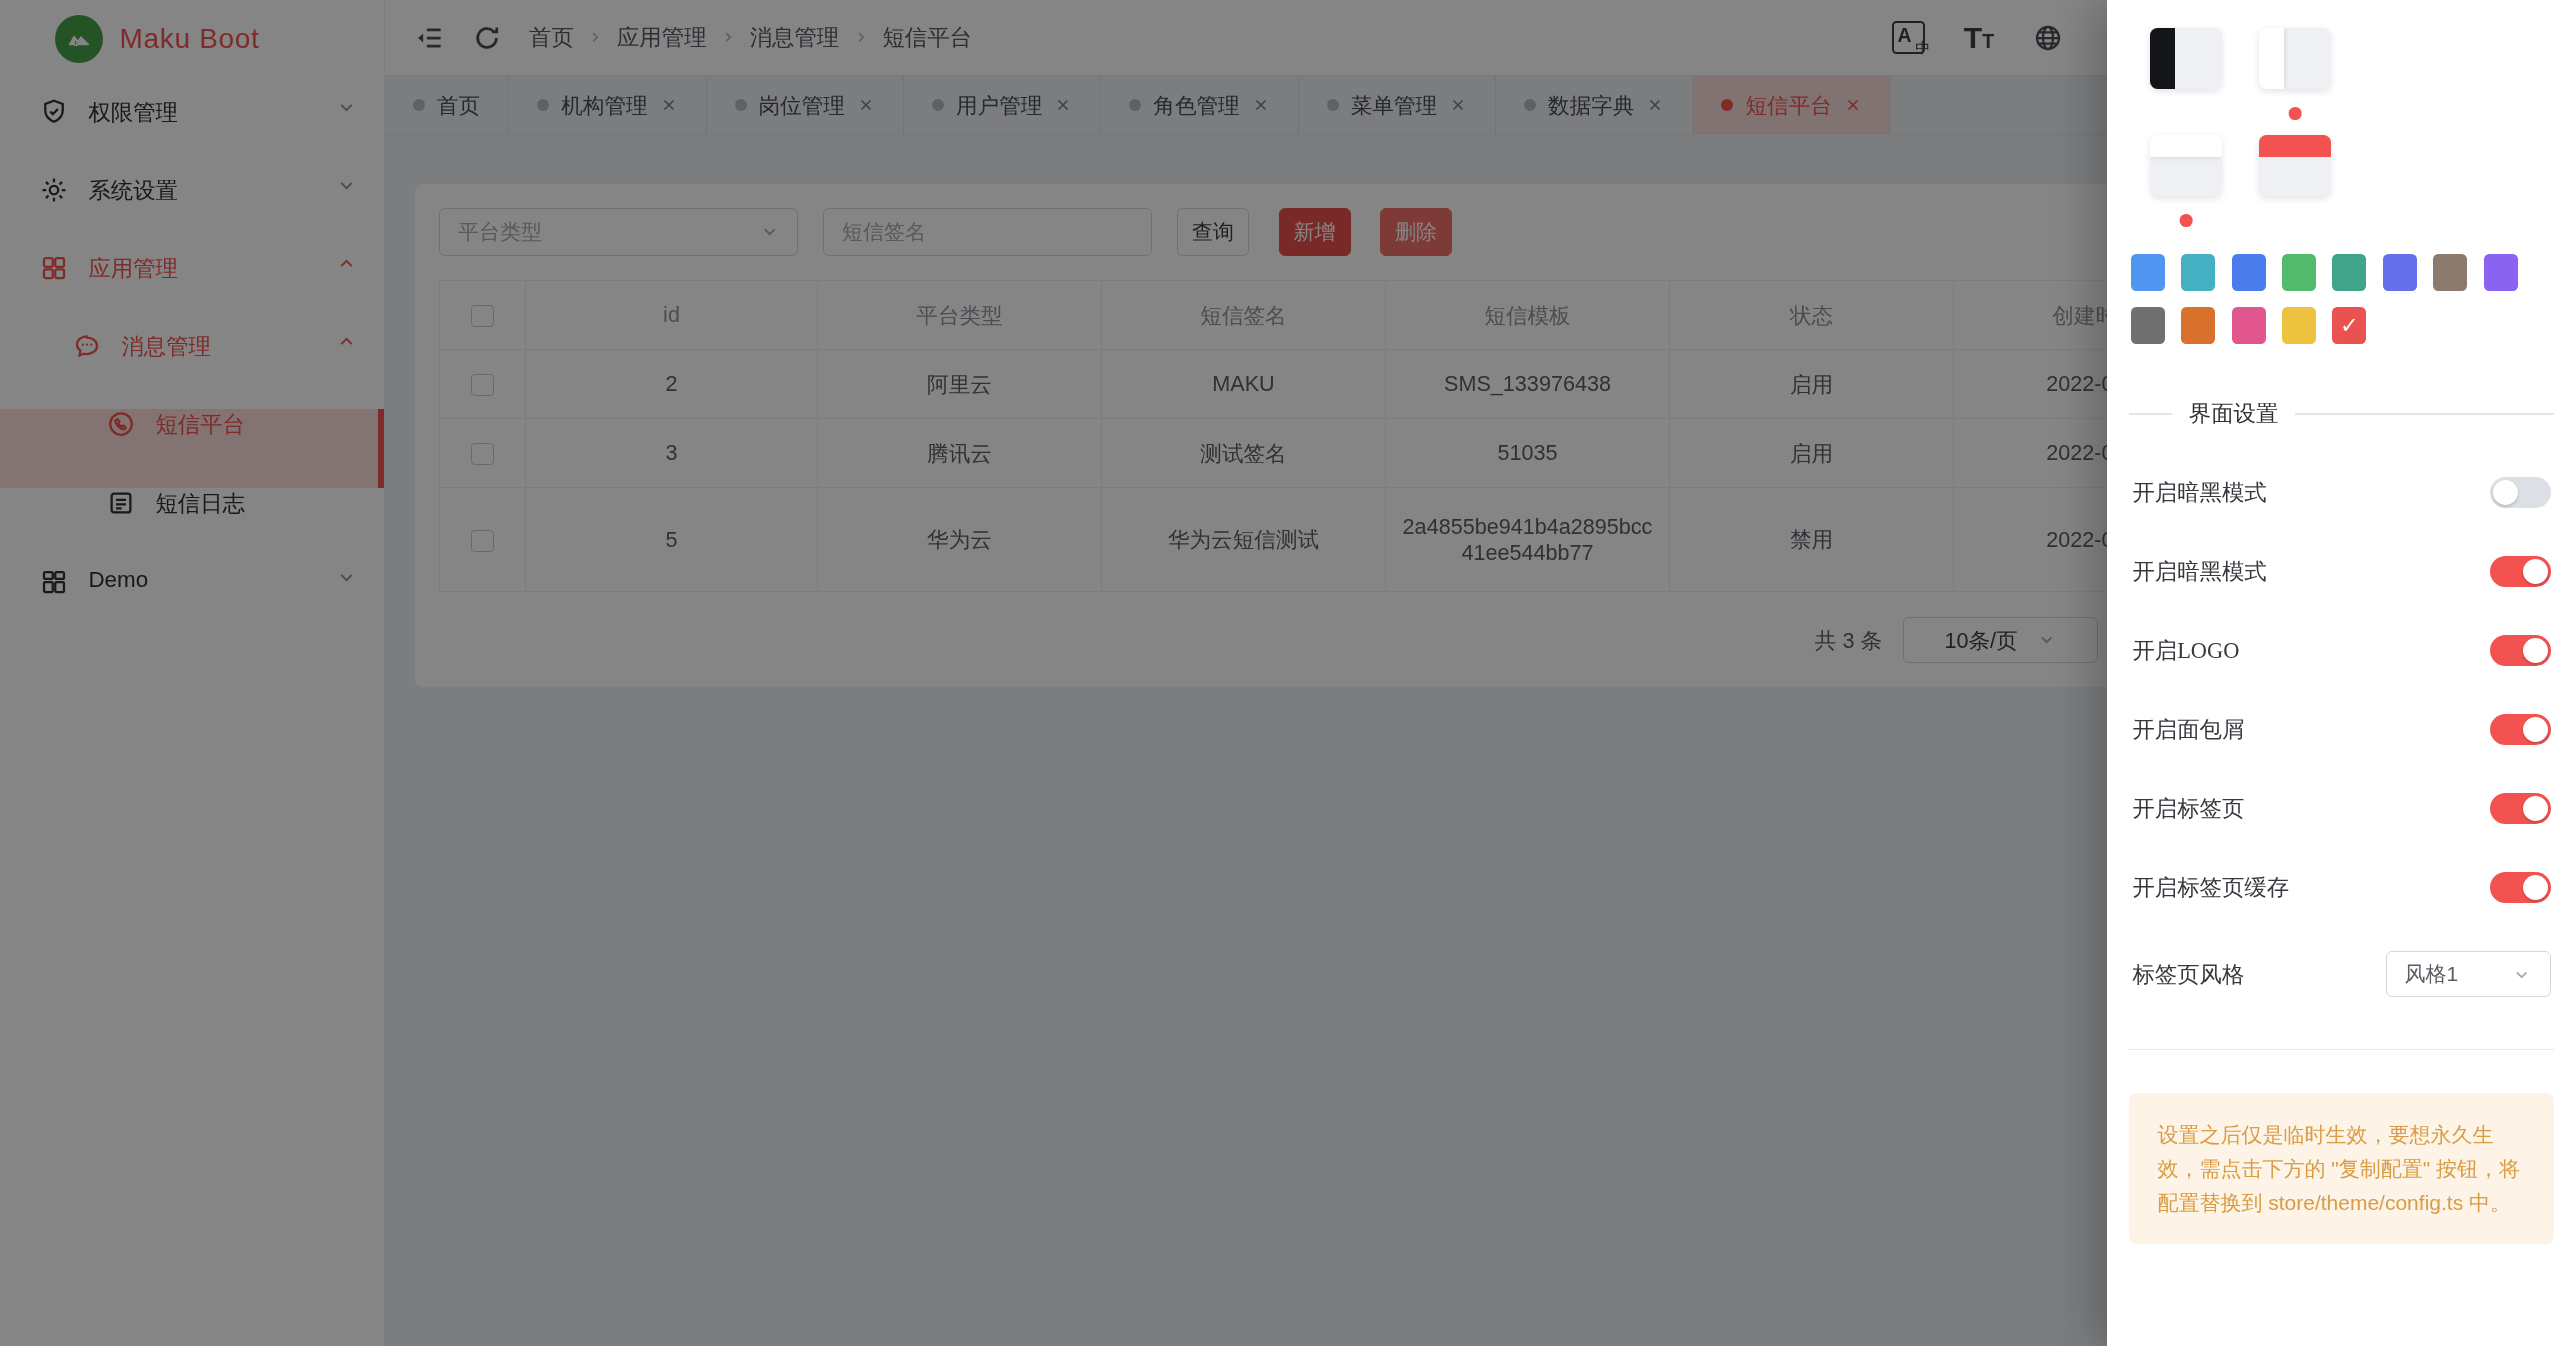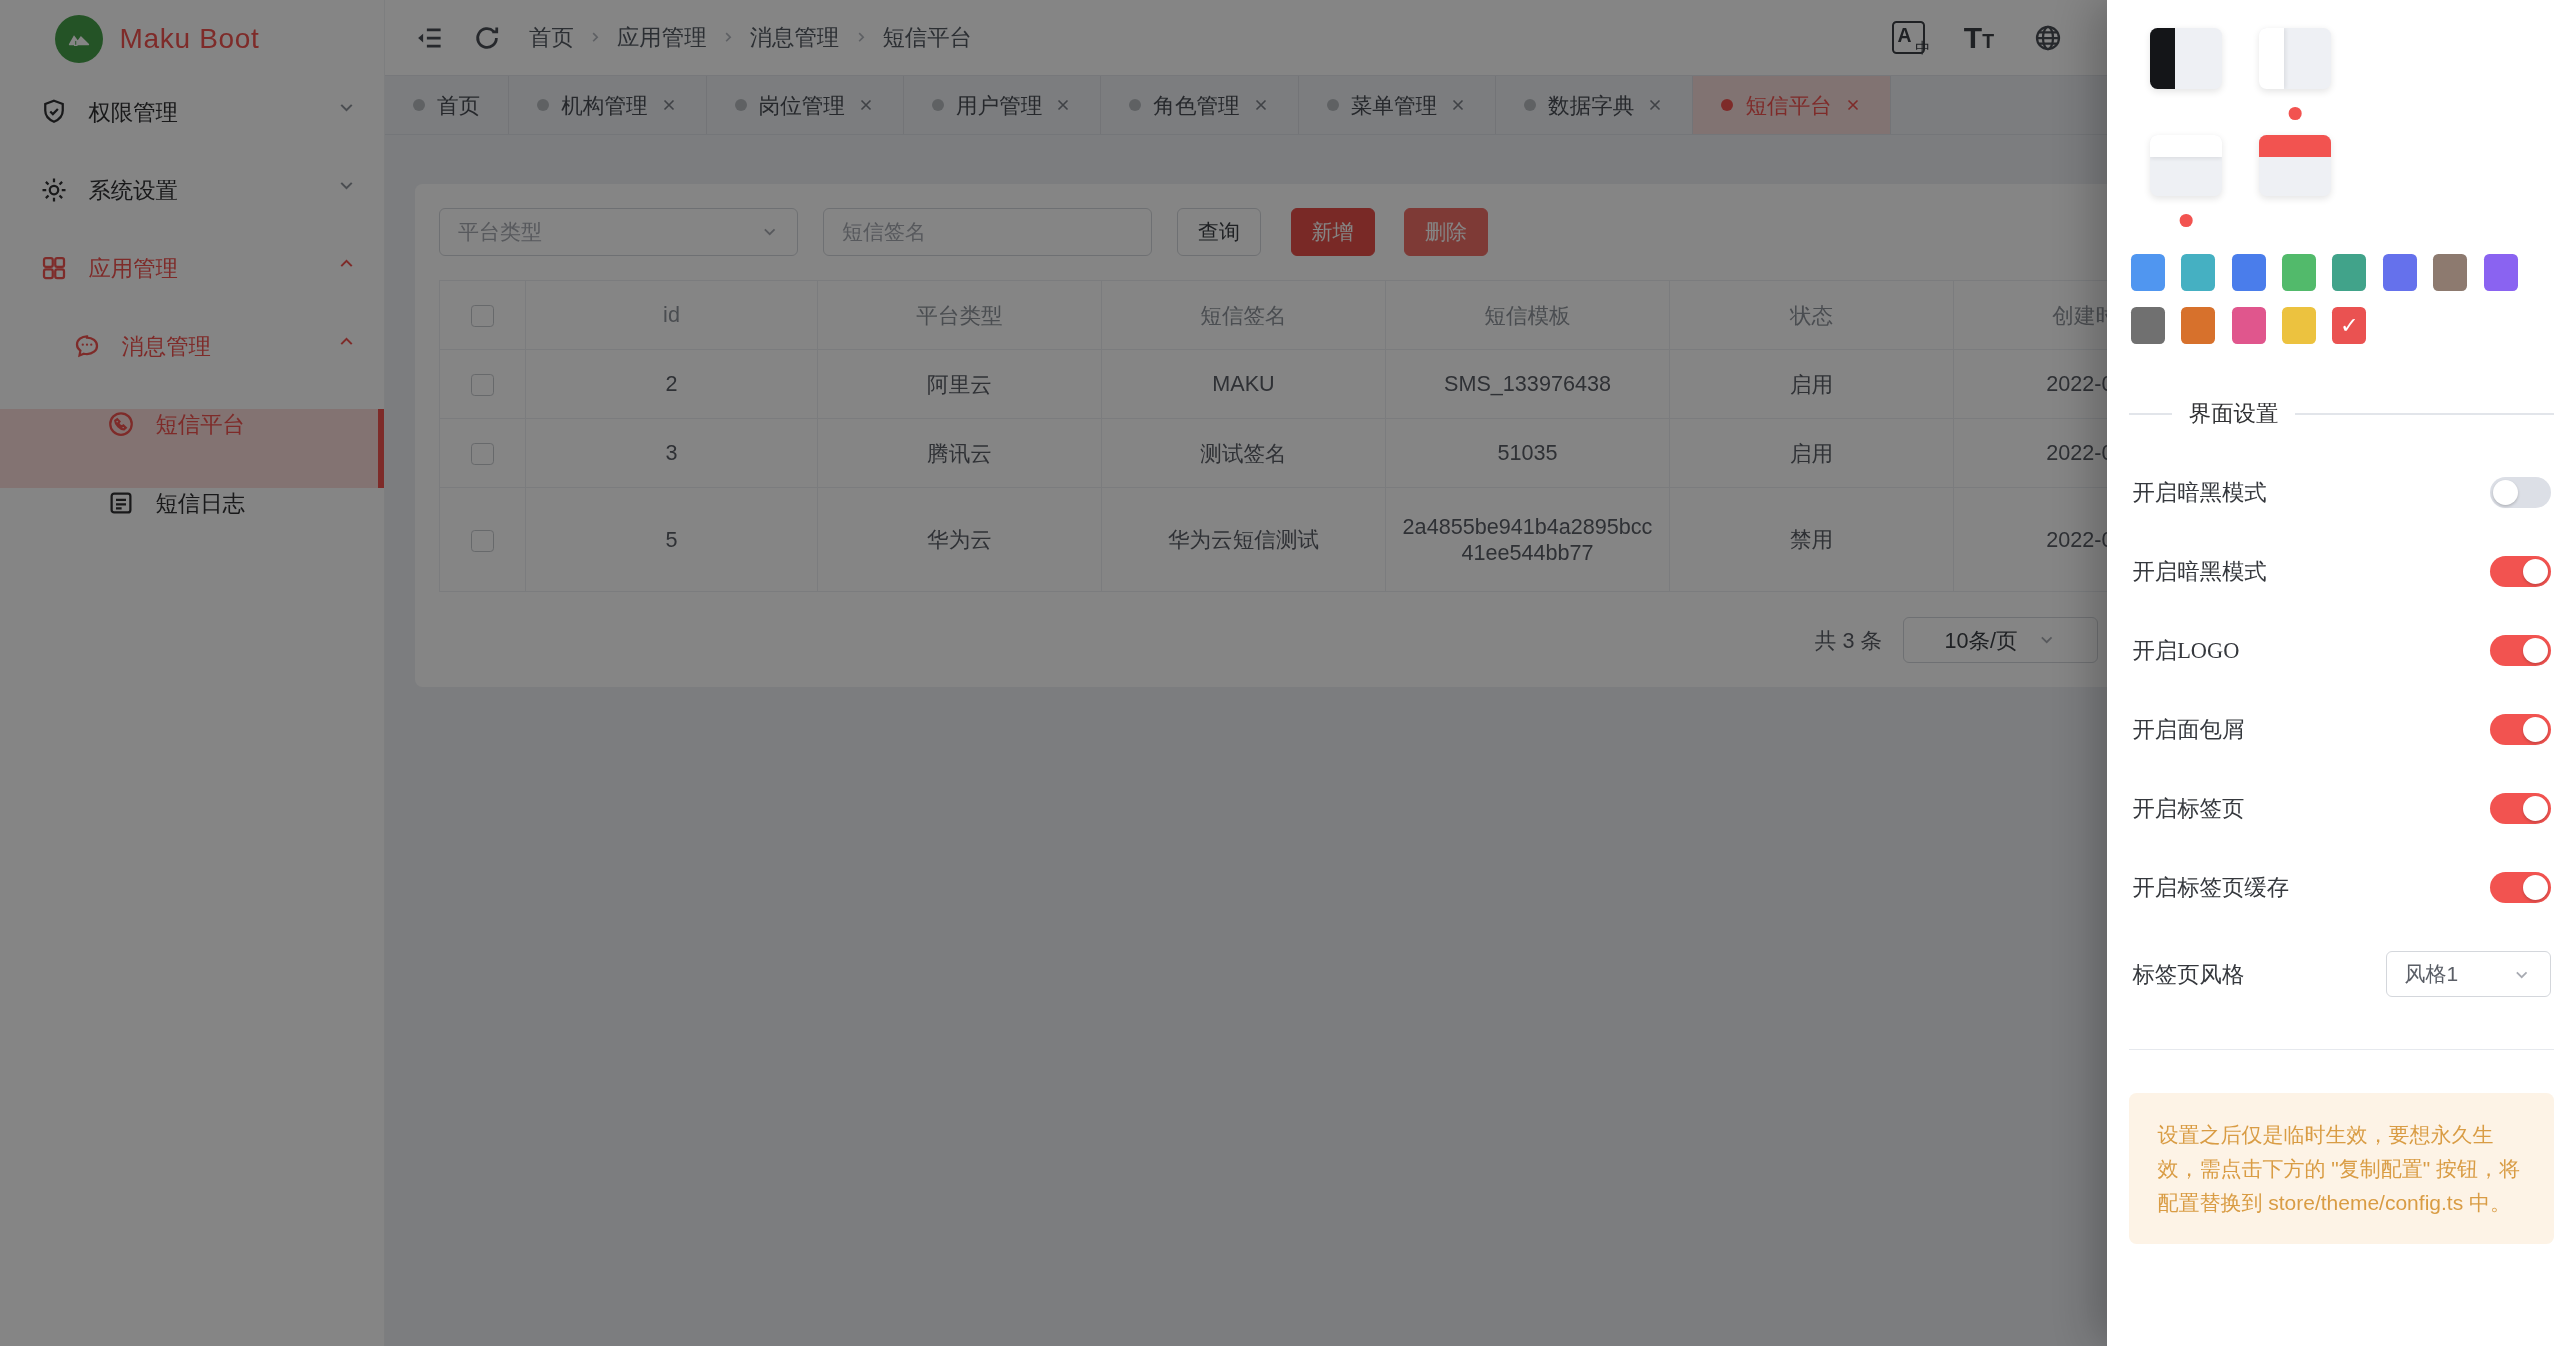--- a/index.html
+++ b/index.html
@@ -59,21 +59,21 @@
   .tab.active .x{color:var(--accent);}
 
   .content{flex:1;padding:30px;padding-top:49px;overflow:hidden;}
   .card{background:#fff;border-radius:7.5px;padding:24px;width:2131px;}
 
   .filter-row{display:flex;align-items:center;gap:25px;}
   .sel-box{width:359px;height:48px;border:0.7px solid #d4d7dc;border-radius:6px;display:flex;align-items:center;padding:0 18px;color:#a8abb2;background:#fff;cursor:pointer;}
   .sel-box .chev{margin-left:auto;width:19.4px;height:19.4px;color:#a8abb2;}
   .inp{width:329px;height:48px;border:0.7px solid #d4d7dc;border-radius:6px;padding:0 18px;font-size:21px;color:var(--text);background:#fff;font-family:inherit;}
   .inp::placeholder{color:#a8abb2;}
-  .btn{height:48px;border-radius:6px;border:0.7px solid #d4d7dc;background:#fff;color:#3c4045;font-size:21px;padding:0 20px;cursor:pointer;font-family:inherit;}
+  .btn{height:48px;border-radius:6px;border:0.7px solid #d4d7dc;background:#fff;color:#3c4045;font-size:21px;padding:0 14px;cursor:pointer;font-family:inherit;}
   .btn.primary{background:var(--accent-dark);border-color:var(--accent-dark);color:#fff;}
   .btn.danger{background:#f26f68;border-color:#f26f68;color:#fff;}
   .btn.gap{margin-left:4.5px;}
 
   table.grid{border-collapse:collapse;margin-top:24px;width:2083px;table-layout:fixed;}
   table.grid th,table.grid td{border:0.7px solid var(--tborder);text-align:center;font-weight:normal;font-size:21.6px;}
   table.grid th{height:69px;color:var(--text3);}
   table.grid td{height:69px;color:var(--text2);word-break:break-all;padding:4.5px 13.4px;}
   tr.tall td{height:104px;}
   .cb{display:inline-block;width:22.4px;height:22.4px;border:1.5px solid #c6c9cd;border-radius:3.7px;background:#fff;vertical-align:middle;cursor:pointer;}
@@ -199,20 +199,32 @@
             <path d="M9 8.2l1.8 1.8-1 1.3c.5 1.1 1.7 2.3 2.8 2.8l1.3-1 1.9 1.9-1.4 1.3c-2.9 0-7-4.1-7-7z"></path>
           </svg>
         <span class="lbl">短信平台</span>
       </div>
       <div class="mi l3">
         <svg class="ic" viewBox="0 0 24 24" fill="none" stroke="currentColor" stroke-width="1.8">
             <rect x="4.5" y="4.5" width="15" height="15" rx="2"></rect>
             <path d="M8 9.5h8M8 13h8M8 16.2h4.5"></path>
           </svg>
         <span class="lbl">短信日志</span>
+      </div>
+      <div class="mi">
+        <svg class="ic" viewBox="0 0 24 24" fill="none" stroke="currentColor" stroke-width="1.8">
+            <rect x="4" y="4" width="7" height="5.5" rx="1.2"></rect>
+            <rect x="13" y="4" width="7" height="5.5" rx="1.2"></rect>
+            <rect x="4" y="12" width="7" height="8" rx="1.2"></rect>
+            <rect x="13" y="12" width="7" height="8" rx="1.2"></rect>
+          </svg>
+        <span class="lbl">Demo</span>
+        <svg class="chev" viewBox="0 0 24 24" fill="none" stroke="currentColor" stroke-width="2.4">
+            <path d="M6 9l6 6 6-6"></path>
+          </svg>
       </div>
     </nav>
   </aside>
 
   <div class="main">
 
     <header class="topbar">
       <svg class="tool-ic" viewBox="0 0 24 24" fill="none" stroke="currentColor" stroke-width="2.2">
           <path d="M9.5 5.5h11M9.5 12h11M9.5 18.5h11"></path>
           <path d="M6.5 8.5L2.5 12l4 3.5z" fill="currentColor" stroke="none"></path>

